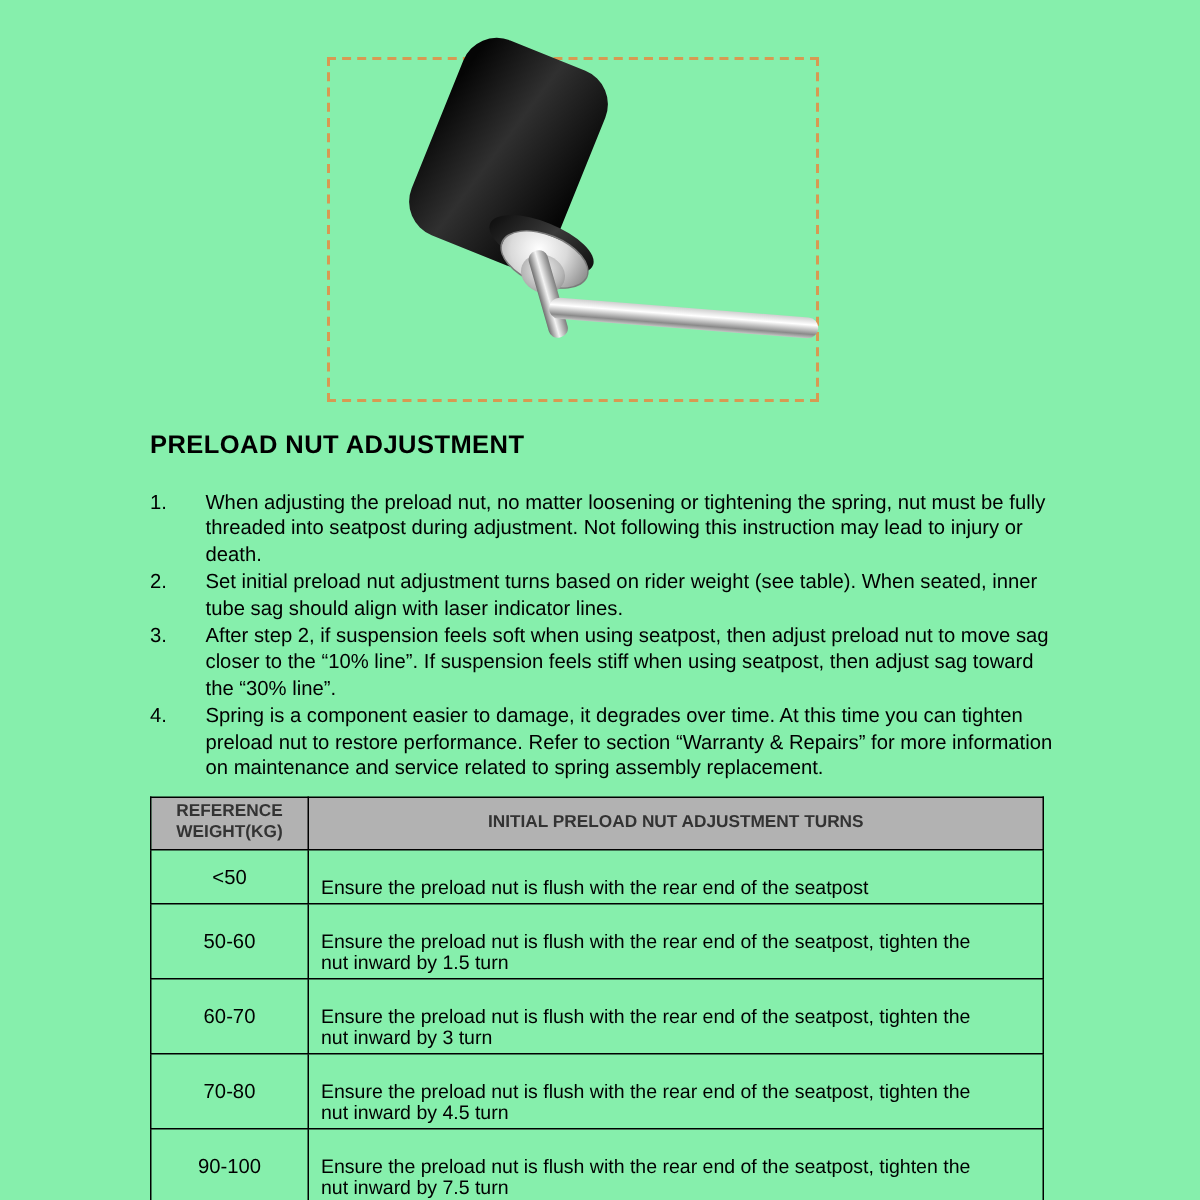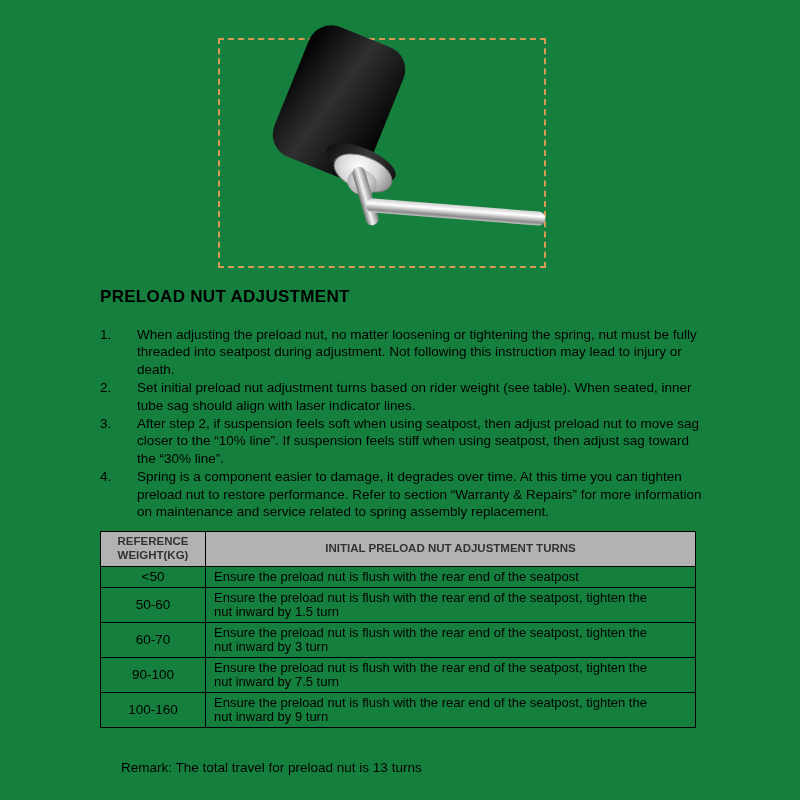--- a/index.html
+++ b/index.html
@@ -1,20 +1,20 @@
 <!DOCTYPE html>
 <html><head>
 <meta charset="utf-8">
 <style>
   html, body { margin: 0; padding: 0; background: #ffffff; }
   .page {
     position: relative;
     width: 800px;
     height: 800px;
-    background: #15803d;
+    background: #86efac;
     font-family: "Liberation Sans", sans-serif;
     color: #000000;
     overflow: hidden;
   }
 
   
   .hero-box {
     position: absolute;
     left: 218px;
     top: 38px;
@@ -136,21 +136,21 @@
   }
   .col-weight { width: 105px; }
   td.weight-cell {
     text-align: center;
     font-size: 13.5px;
     padding: 2px 20px;
   }
   td.instruction-cell {
     font-size: 13px;
     line-height: 1.08;
-    padding: 3px 28px 3px 8px;
+    padding: 18px 28px 3px 8px;
   }
   .remark {
     position: absolute;
     left: 121px;
     top: 760px;
     font-size: 13.5px;
   }
 </style>
 </head>
 <body>
@@ -205,25 +205,28 @@
       </tr>
       <tr>
         <td class="weight-cell">50-60</td>
         <td class="instruction-cell">Ensure the preload nut is flush with the rear end of the seatpost, tighten the nut inward by 1.5 turn</td>
       </tr>
       <tr>
         <td class="weight-cell">60-70</td>
         <td class="instruction-cell">Ensure the preload nut is flush with the rear end of the seatpost, tighten the nut inward by 3 turn</td>
       </tr>
       <tr>
+        <td class="weight-cell">70-80</td>
+        <td class="instruction-cell">Ensure the preload nut is flush with the rear end of the seatpost, tighten the nut inward by 4.5 turn</td>
+      </tr>
+      <tr>
         <td class="weight-cell">90-100</td>
         <td class="instruction-cell">Ensure the preload nut is flush with the rear end of the seatpost, tighten the nut inward by 7.5 turn</td>
       </tr>
       <tr>
         <td class="weight-cell">100-160</td>
         <td class="instruction-cell">Ensure the preload nut is flush with the rear end of the seatpost, tighten the nut inward by 9 turn</td>
       </tr>
     </tbody>
   </table>
 
-  <div class="remark">Remark: The total travel for preload nut is 13 turns</div>
 
 </div>
 
 </body></html>

